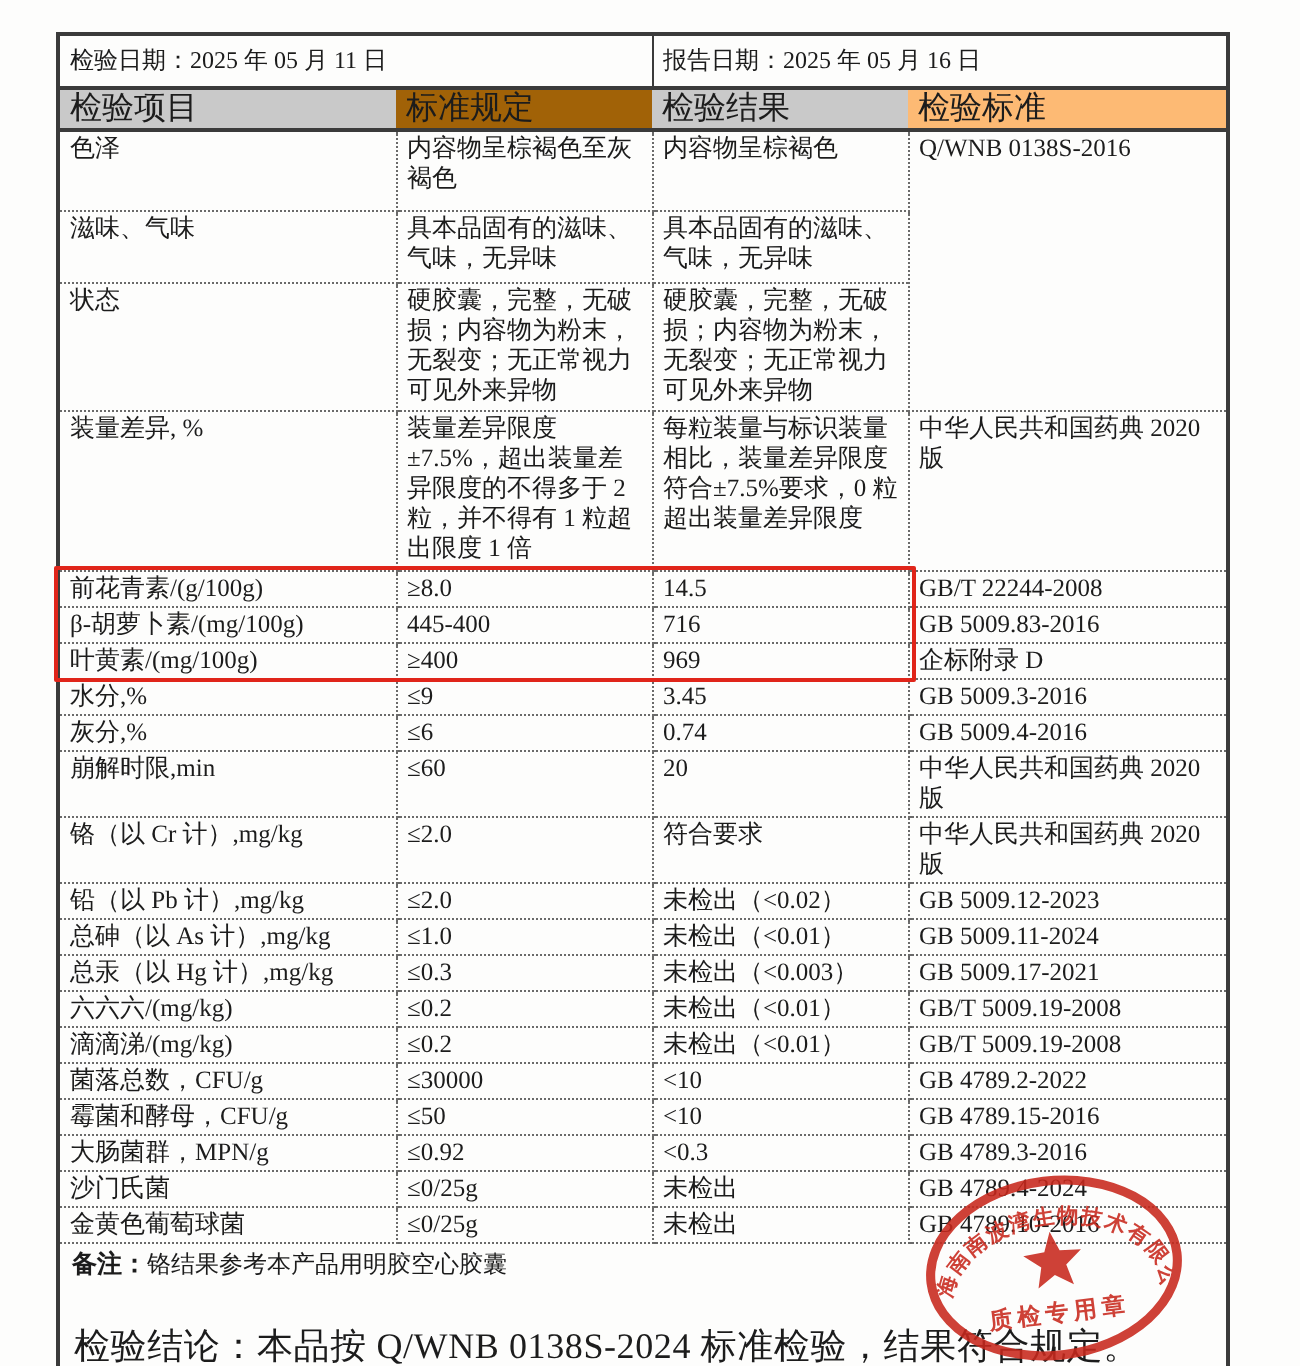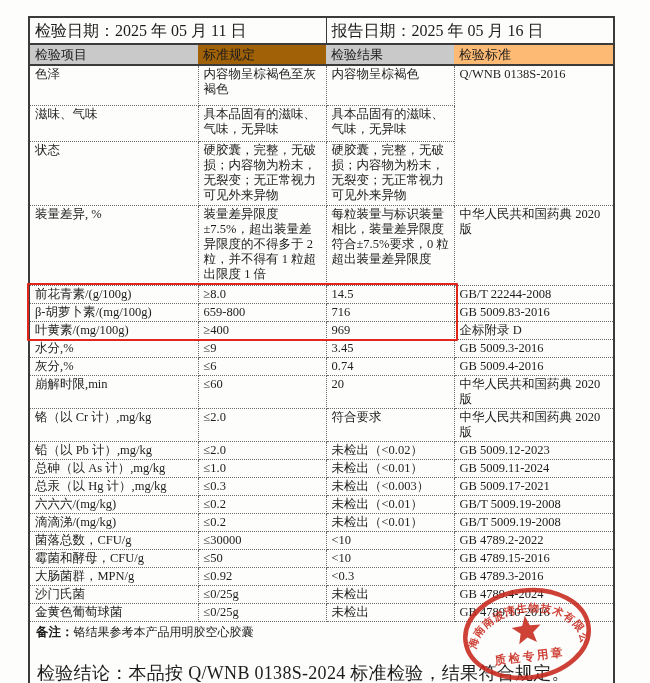--- a/index.html
+++ b/index.html
@@ -16,26 +16,26 @@
     border:2px solid #3b3b3b;
     font-size:12.5px;line-height:15px;
   }
   table.report td,table.report th{
     border:1px dotted #6a6a6a;
     padding:1px 4px 1px 5px;vertical-align:top;text-align:left;
     font-weight:normal;overflow:hidden;
   }
   tr.dates-row td{
     border:none;height:23px;vertical-align:middle;
-    border-bottom:2px solid #3b3b3b;font-size:16px;
+    border-bottom:2px solid #3b3b3b;font-size:12px;
   }
   tr.dates-row td.date-left{border-right:1.5px solid #3b3b3b;}
   tr.header-row th{
     background:#c9c9c9;border:none;height:17px;vertical-align:middle;
-    border-bottom:2px solid #3b3b3b;font-size:13px;
+    border-bottom:2px solid #3b3b3b;font-size:16px;
   }
   td.item-col{white-space:nowrap;}
   tr.r-40{height:40px}tr.r-36{height:36px}tr.r-64{height:64px}tr.r-80{height:80px}
   tr.r-s{height:17px}
   tr.note-row td{border:none;border-top:1px dotted #6a6a6a;padding:3px 5px 2px 6px;}
   .note-line{font-size:12px;}
   .note-line b{font-size:12.5px;margin-top:24px;}
   .conclusion-line{font-size:18px;margin:26px 0 3px 1px;letter-spacing:.3px;}
   .sig-row{position:absolute;left:0;top:639px;width:650px;height:40px;font-size:14px;}
   .sig-label{position:absolute;font-weight:bold;top:6px;}
@@ -102,21 +102,21 @@
           <td>中华人民共和国药典 2020 版</td>
         </tr>
         <tr class="r-s hl">
           <td class="item-col">前花青素/(g/100g)</td>
           <td>≥8.0</td>
           <td>14.5</td>
           <td>GB/T 22244-2008</td>
         </tr>
         <tr class="r-s hl">
           <td class="item-col">β-胡萝卜素/(mg/100g)</td>
-          <td>659-800</td>
+          <td>445-400</td>
           <td>716</td>
           <td>GB 5009.83-2016</td>
         </tr>
         <tr class="r-s hl">
           <td class="item-col">叶黄素/(mg/100g)</td>
           <td>≥400</td>
           <td>969</td>
           <td>企标附录 D</td>
         </tr>
         <tr class="r-s">

